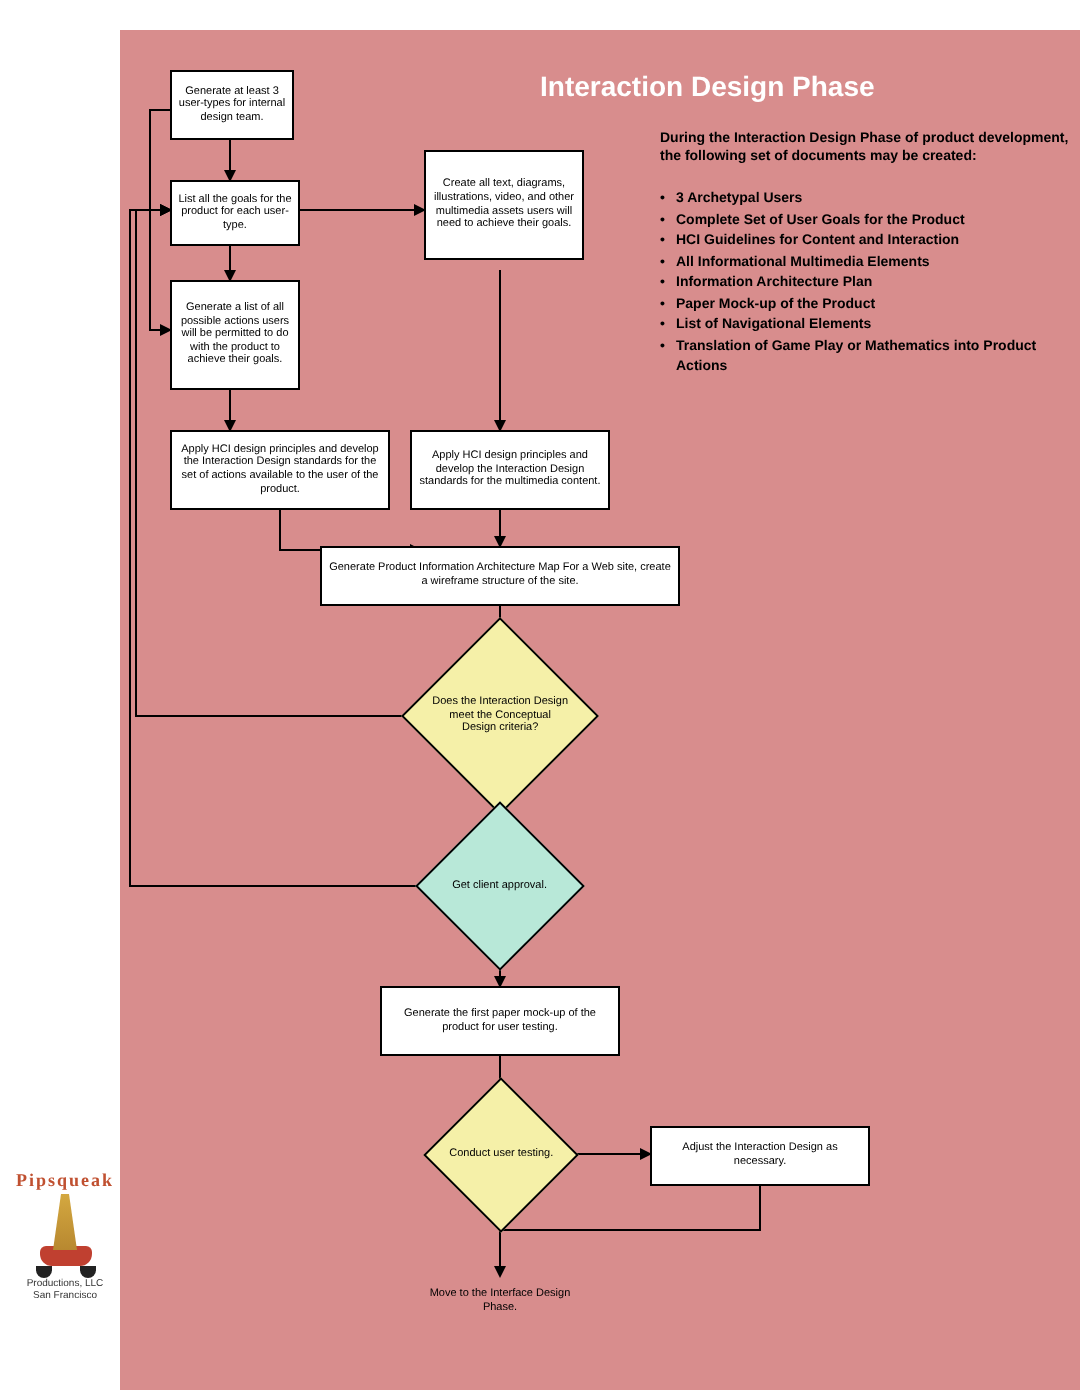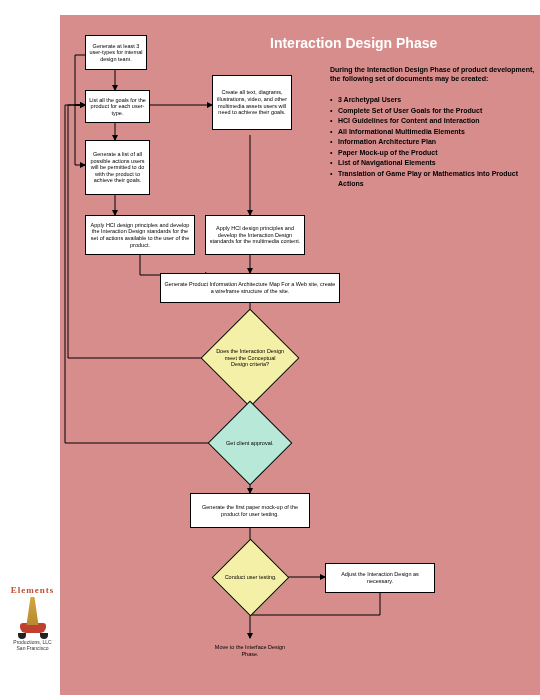--- a/index.html
+++ b/index.html
@@ -86,21 +86,21 @@
   <div class="box" style="left:130px; top:478px; width:120px; height:35px;">Generate the first paper mock-up of the product for user testing.</div>
   <div class="diamond yellow" style="left:163px; top:535px; width:55px; height:55px;">
       <span>Conduct user testing.</span>
     </div>
   <div class="box" style="left:265px; top:548px; width:110px; height:30px;">Adjust the Interaction Design as necessary.</div>
   <div class="box" style="left:150px; top:623px; width:80px; height:25px; border:none; background:transparent;">Move to the Interface Design Phase.</div>
 
 </div>
 
 <div class="logo">
-  <div class="arc">Elements</div>
+  <div class="arc">Pipsqueak</div>
   <div class="horn"></div>
   <div class="base"></div>
   <div class="feet">
       <div class="foot"></div>
       <div class="foot"></div>
     </div>
   <div class="sub">Productions, LLC</div>
   <div class="sub">San Francisco</div>
 </div>
 

